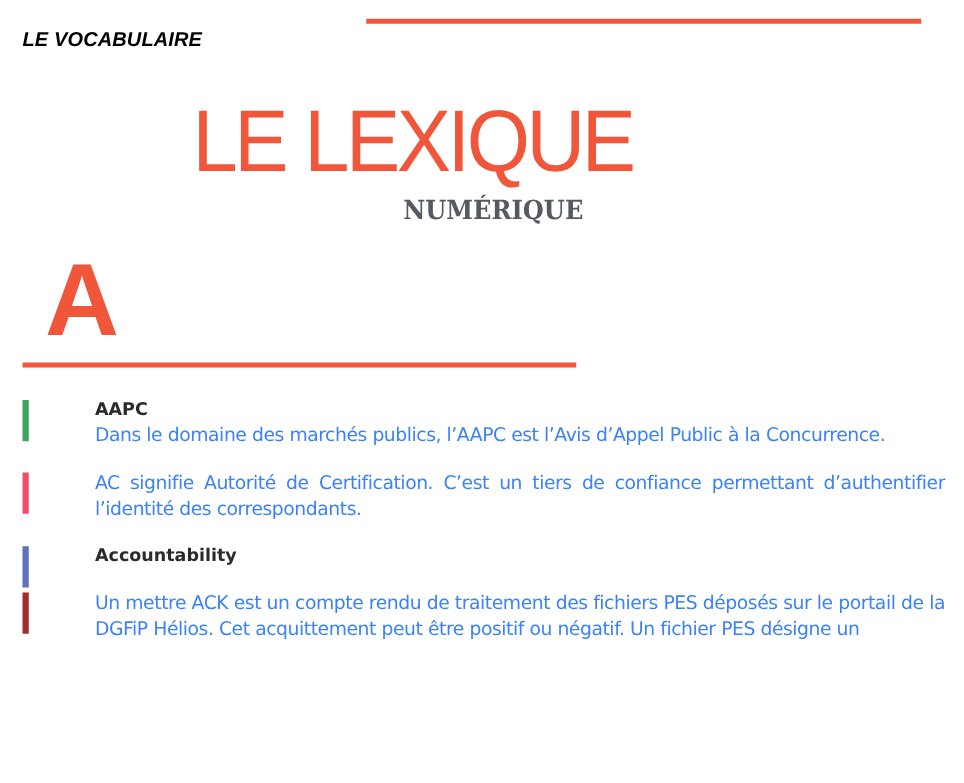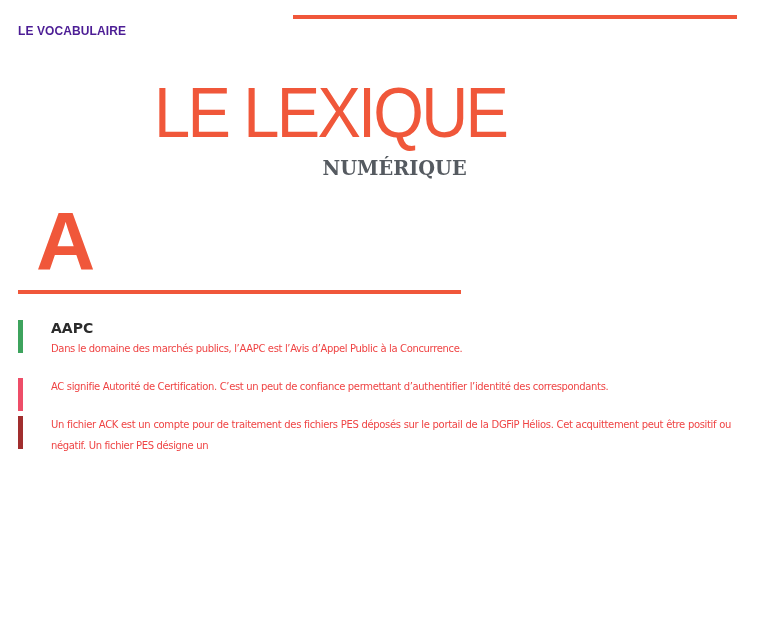--- a/index.html
+++ b/index.html
@@ -21,23 +21,24 @@
       width: 444px;
       height: 4px;
       background: #F0573A;
     }
     .section-label {
       position: absolute;
       left: 18px;
       top: 24px;
       font-family: "Liberation Sans", sans-serif;
       font-weight: bold;
-      font-size: 12px;
-      color: #4c1d95;
+      font-size: 16px;
+      color: #000000;
       letter-spacing: 0.1px;
+      font-style: italic;
     }
     .title-main {
       position: absolute;
       left: 154px;
       top: 78px;
       font-family: "Liberation Sans", sans-serif;
       font-weight: normal;
       font-size: 70px;
       line-height: 70px;
       color: #F0573A;
@@ -79,43 +80,43 @@
       background: #F0573A;
     }
     .entries {
       position: absolute;
       left: 0;
       top: 318px;
       width: 771px;
     }
     .entry {
       position: relative;
-      padding-left: 51px;
+      padding-left: 76px;
       width: 680px;
       margin-bottom: 17px;
     }
     .entry-bar {
       position: absolute;
       left: 18px;
       top: 2px;
       width: 5px;
       height: 33px;
     }
     .entry-term {
       font-family: "DejaVu Sans", sans-serif;
       font-weight: bold;
       font-size: 14px;
       line-height: 20px;
       color: #2b2b2b;
     }
     .entry-def {
       font-family: "DejaVu Sans", sans-serif;
-      font-size: 10px;
+      font-size: 15px;
       line-height: 21px;
-      color: #ef4444;
+      color: #3b82f6;
       text-align: justify;
       letter-spacing: -0.35px;
     }
   </style>
 </head>
 <body>
 
 <div class="top-rule"></div>
 
 <div class="section-label">LE VOCABULAIRE</div>
@@ -129,22 +130,23 @@
 <div class="letter-rule"></div>
 
 <div class="entries">
   <div class="entry">
     <div class="entry-bar" style="background: rgb(61, 163, 93);"></div>
     <div class="entry-term">AAPC</div>
     <div class="entry-def">Dans le domaine des marchés publics, l’AAPC est l’Avis d’Appel Public à la Concurrence.</div>
   </div>
   <div class="entry">
     <div class="entry-bar" style="background: rgb(238, 78, 104);"></div>
-    <div class="entry-def">AC signifie Autorité de Certification. C’est un peut de confiance permettant d’authentifier l’identité des correspondants.</div>
+    <div class="entry-def">AC signifie Autorité de Certification. C’est un tiers de confiance permettant d’authentifier l’identité des correspondants.</div>
   </div>
   <div class="entry">
     <div class="entry-bar" style="background: rgb(94, 114, 189);"></div>
+    <div class="entry-term">Accountability</div>
   </div>
   <div class="entry">
     <div class="entry-bar" style="background: rgb(161, 46, 46);"></div>
-    <div class="entry-def">Un fichier ACK est un compte pour de traitement des fichiers PES déposés sur le portail de la DGFiP Hélios. Cet acquittement peut être positif ou négatif. Un fichier PES désigne un</div>
+    <div class="entry-def">Un mettre ACK est un compte rendu de traitement des fichiers PES déposés sur le portail de la DGFiP Hélios. Cet acquittement peut être positif ou négatif. Un fichier PES désigne un</div>
   </div>
 </div>
 
 </body></html>

